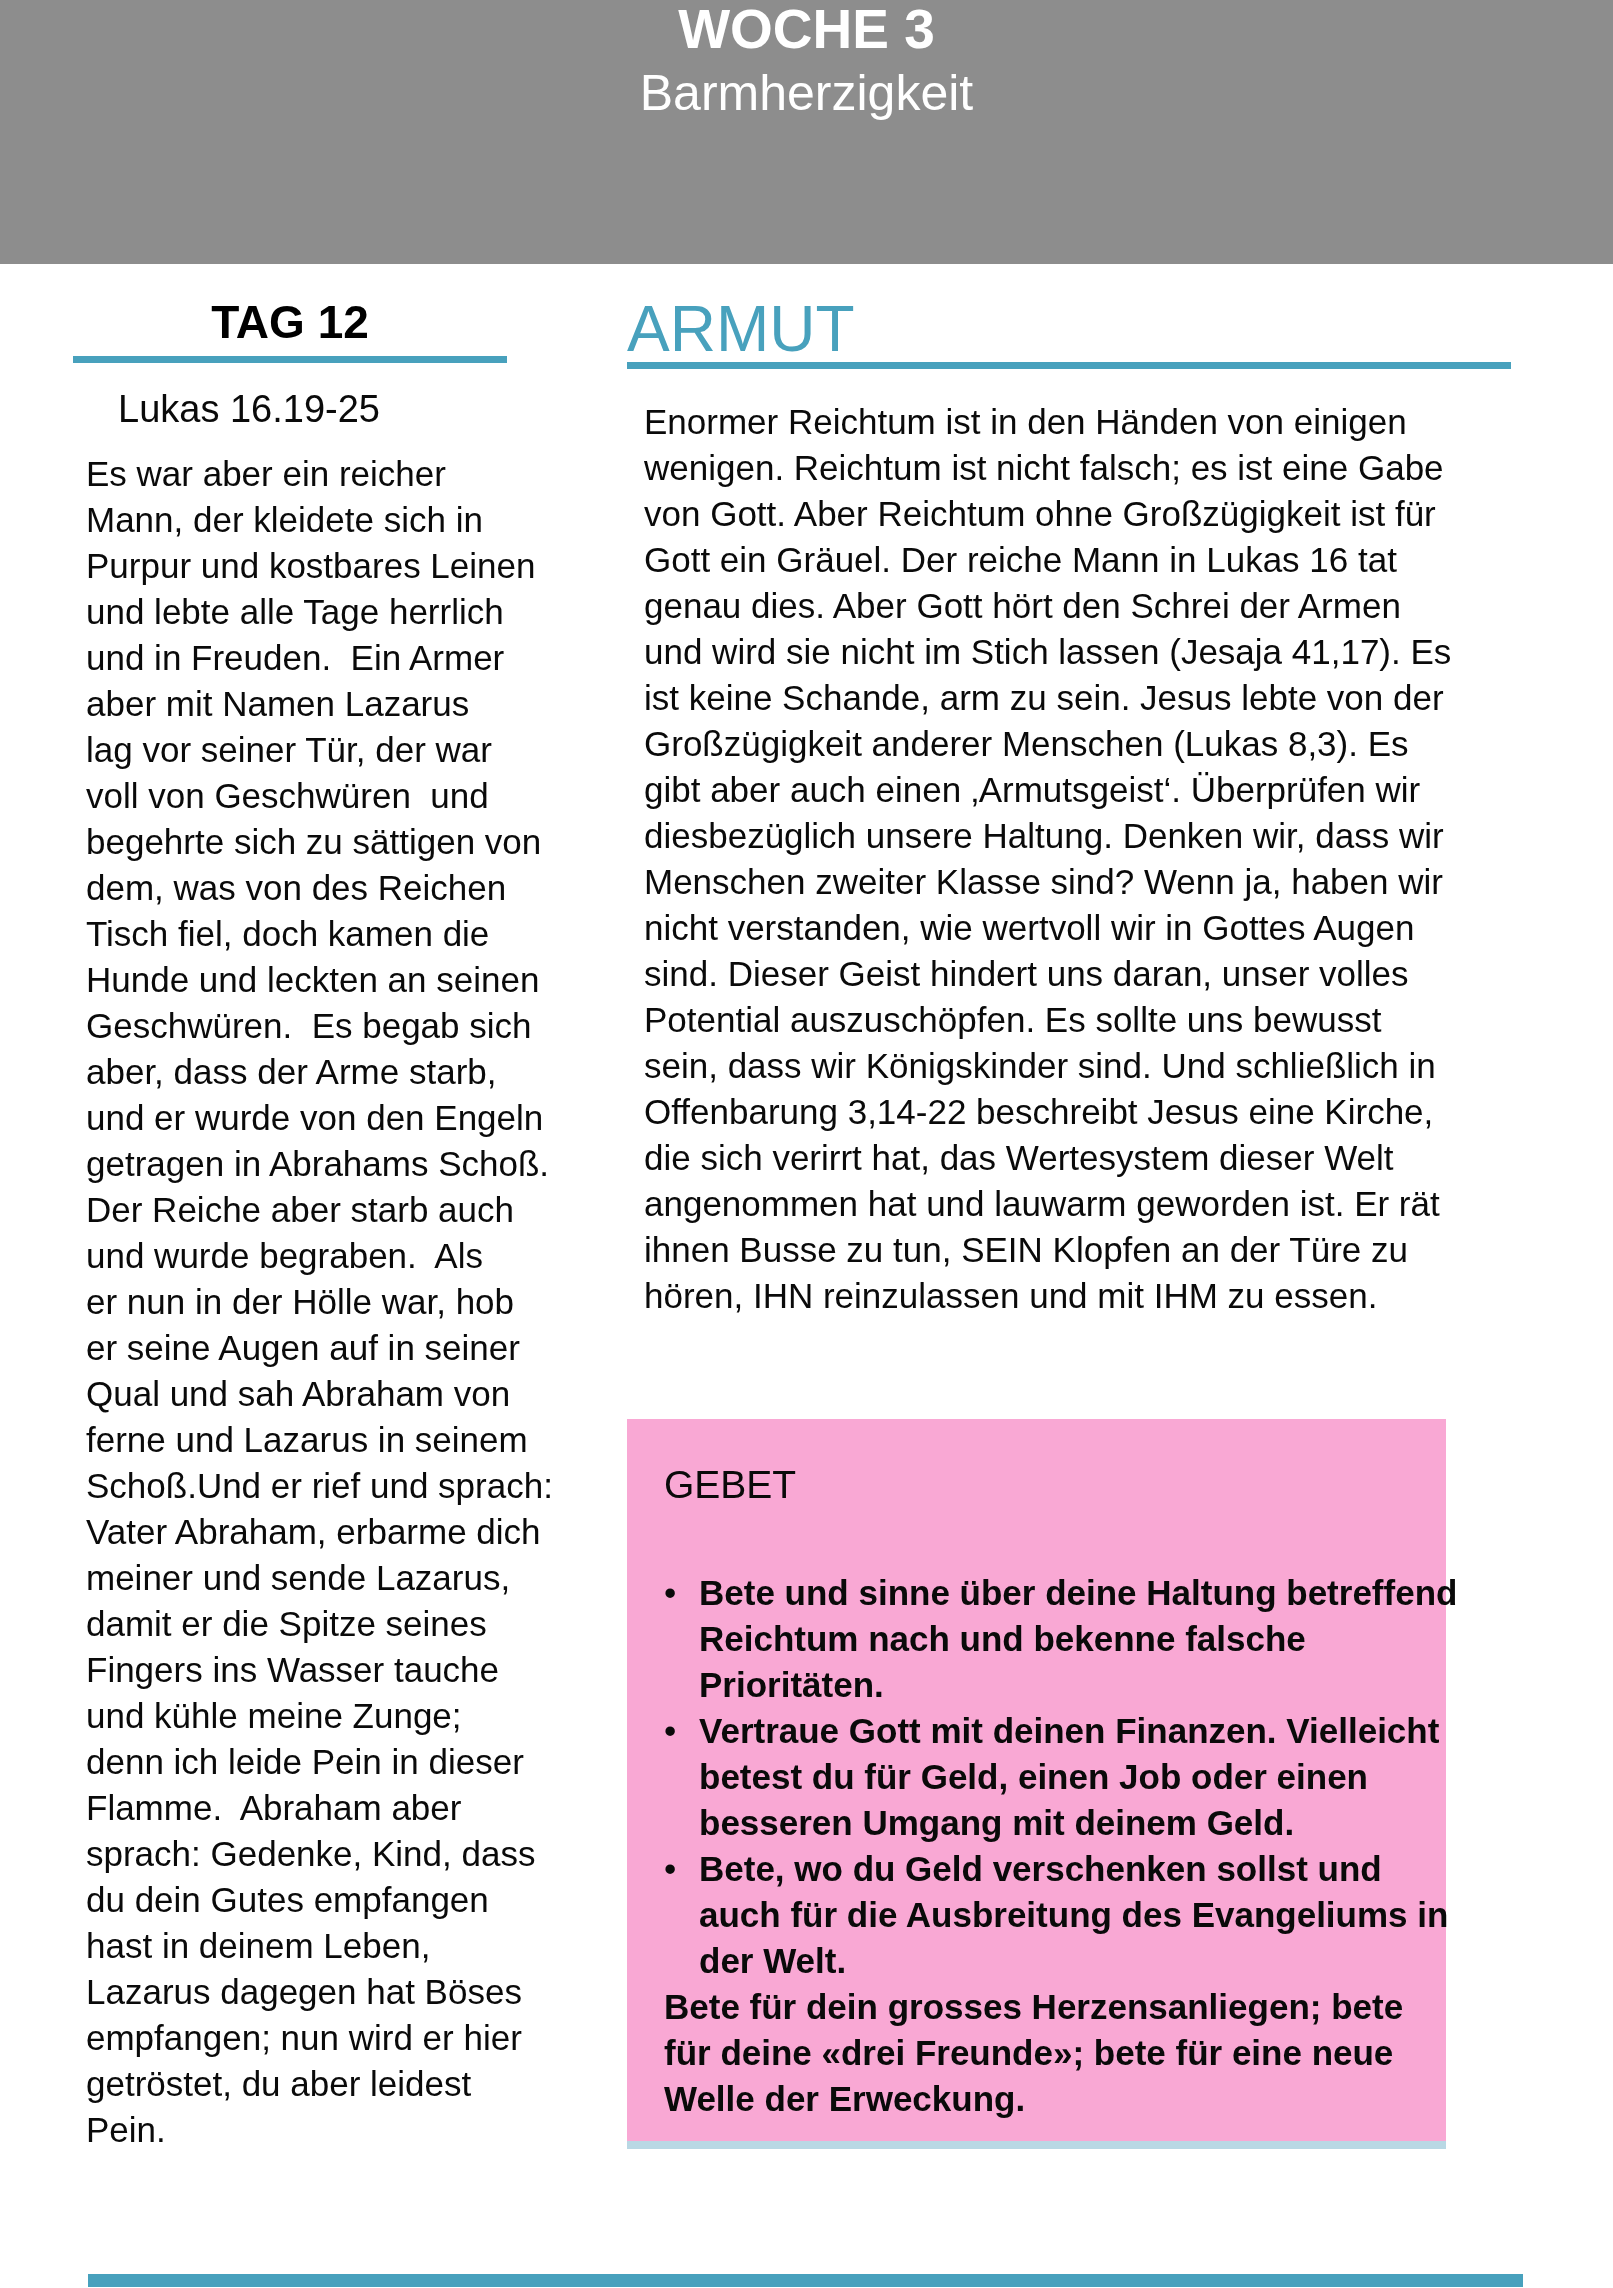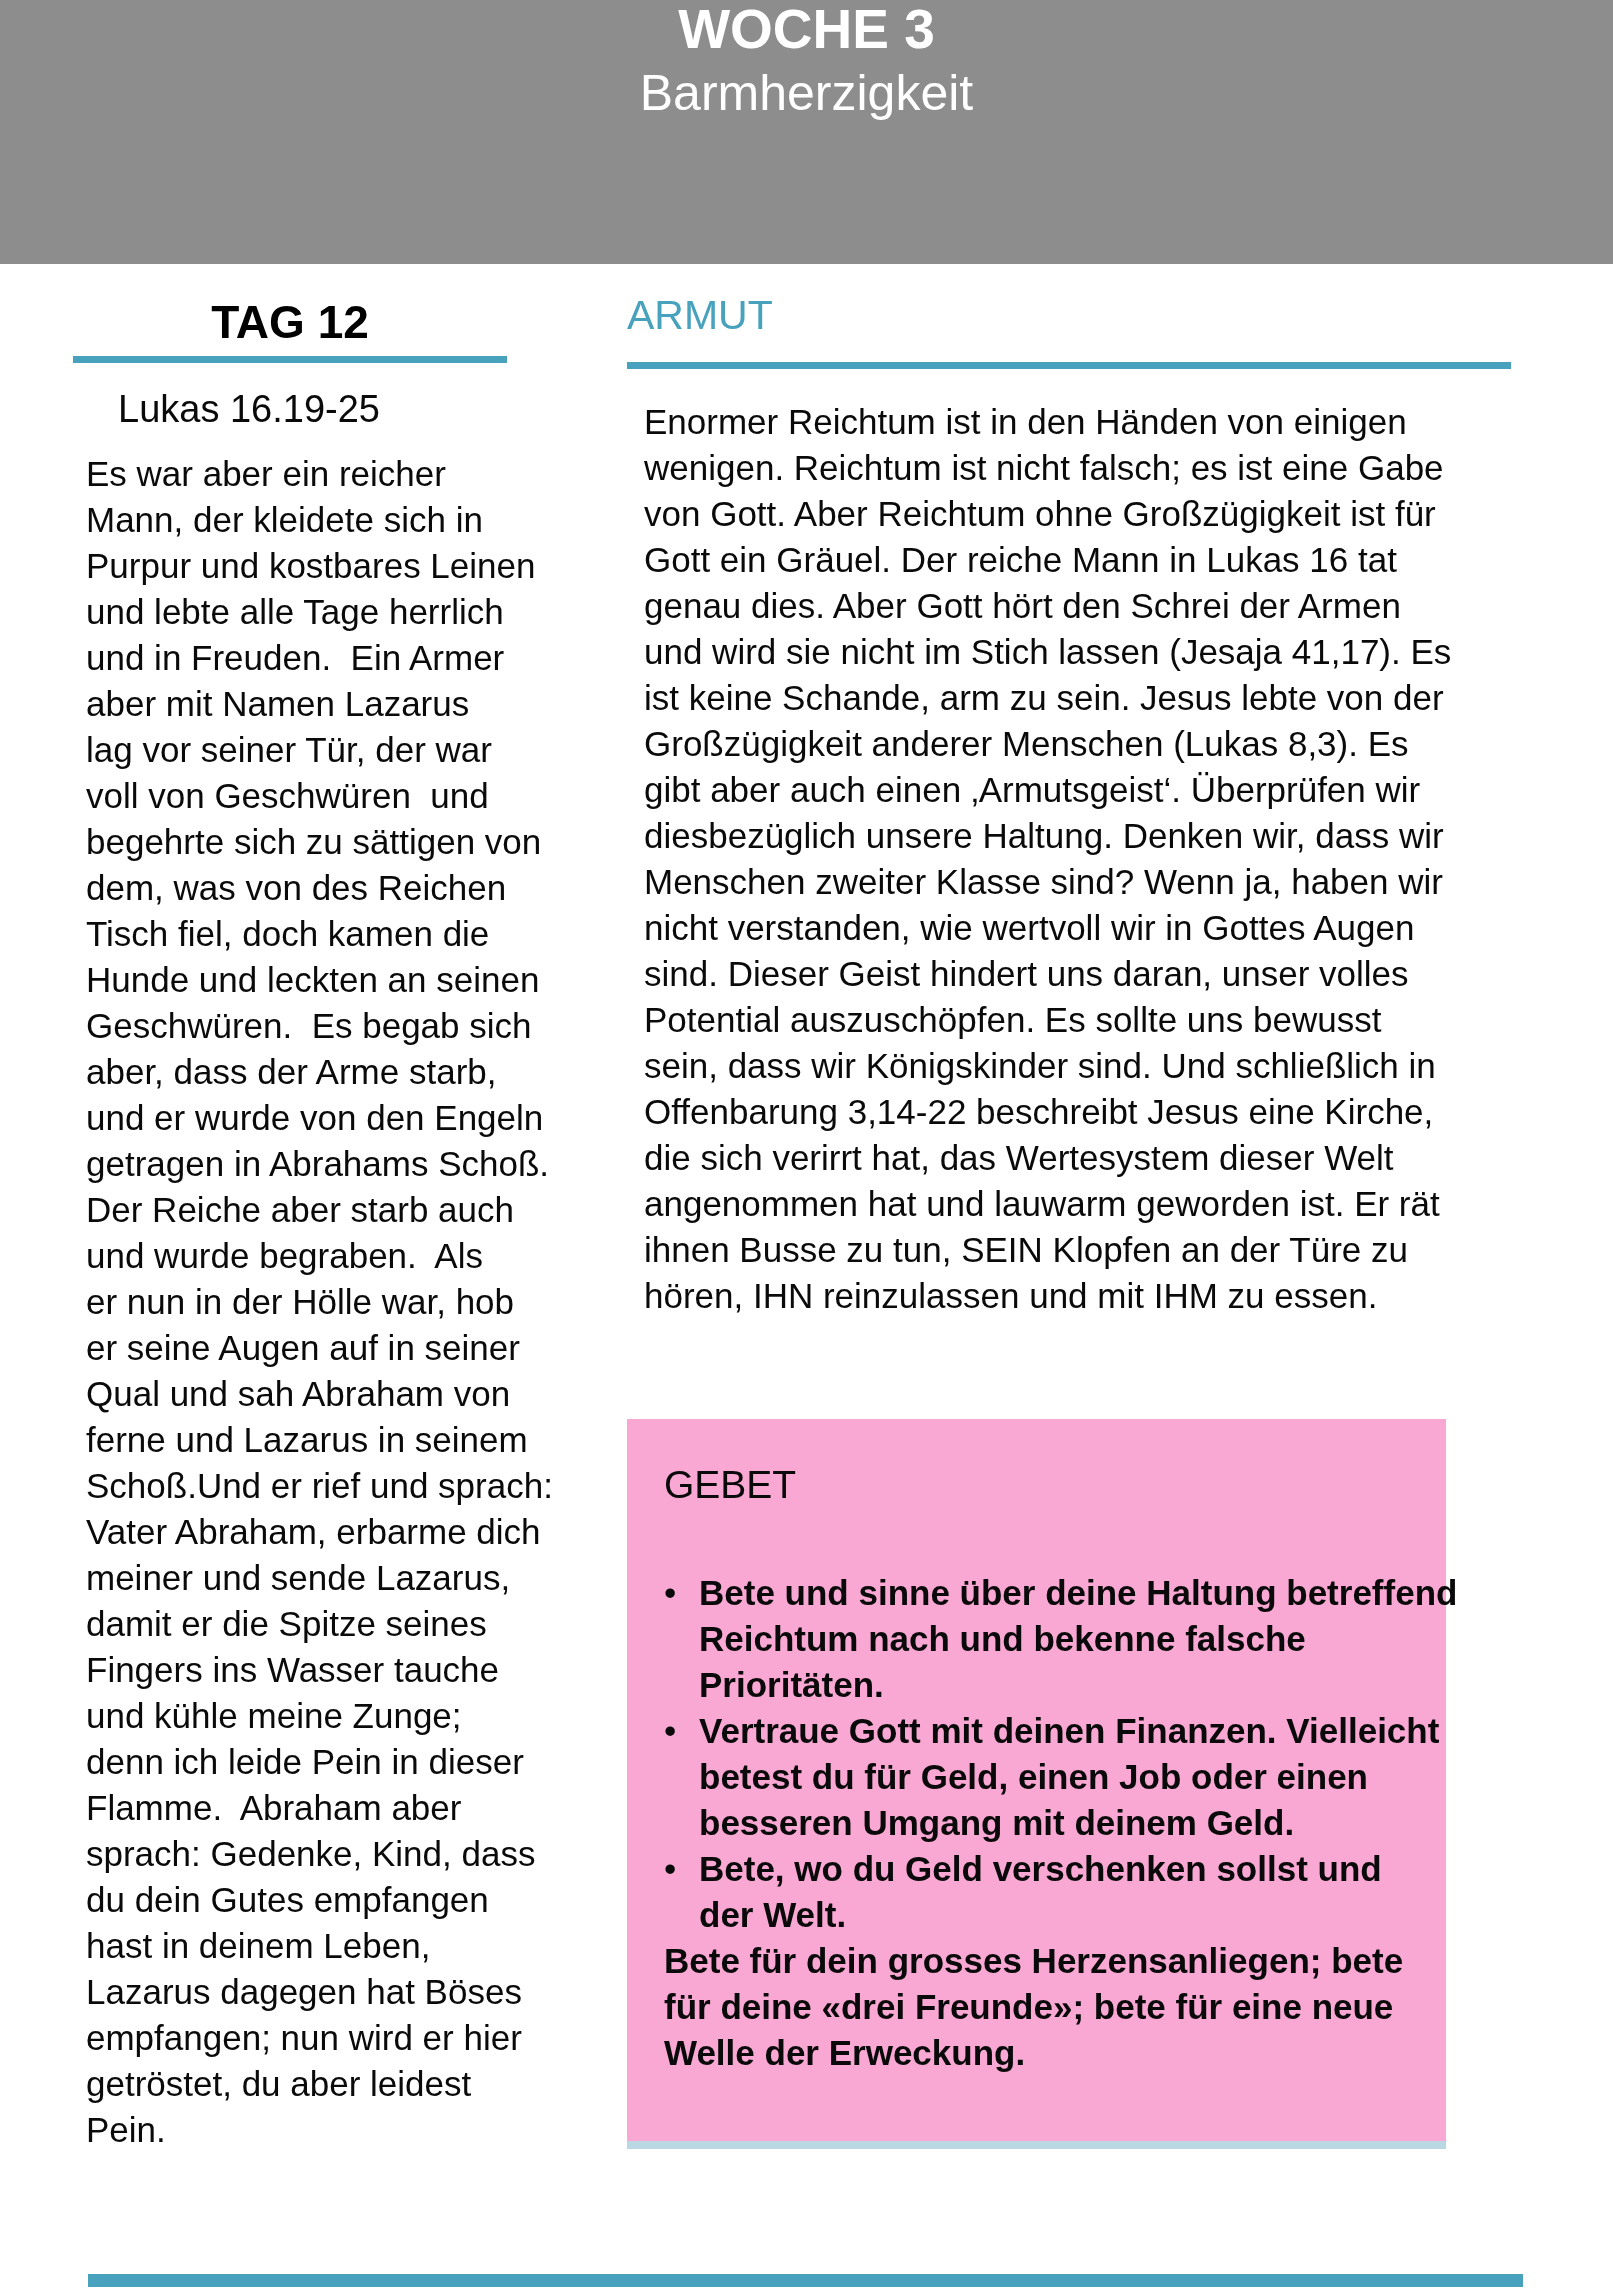--- a/index.html
+++ b/index.html
@@ -20,21 +20,21 @@
   
   .tag-title{
     position:absolute;left:73px;top:295px;width:434px;text-align:center;
     color:#000000;font-size:46px;font-weight:bold;
   }
   .left-rule{position:absolute;left:73px;top:356px;width:434px;height:7.4px;background:#48a1bd;}
   .passage-heading{position:absolute;left:86px;top:388px;font-size:38px;font-weight:normal;margin-left:32px;}
   .passage{position:absolute;left:86px;top:451px;width:517px;font-size:35px;line-height:46px;}
 
   
-  .armut-title{position:absolute;left:627px;top:292px;font-size:41px;color:#48a1bd;}
+  .armut-title{position:absolute;left:627px;top:292px;font-size:64px;color:#48a1bd;}
   .right-rule{position:absolute;left:627px;top:362px;width:884px;height:7.4px;background:#48a1bd;}
   .right-par{position:absolute;left:644px;top:399px;width:900px;font-size:35px;line-height:46px;}
 
   
   .prayer-box{
     position:absolute;left:627px;top:1419px;width:819px;height:730px;
     background:#f9a8d4;border-bottom:8.3px solid #b9d8e4;box-sizing:border-box;
   }
   .prayer-title{position:absolute;left:37px;top:44px;font-size:39px;}
   .prayer-content{position:absolute;left:37px;top:151px;right:26px;font-size:35px;line-height:46px;}
@@ -139,20 +139,21 @@
           <div class="bullet-text">
             <div class="ln">Vertraue Gott mit deinen Finanzen. Vielleicht</div>
             <div class="ln">betest du für Geld, einen Job oder einen</div>
             <div class="ln">besseren Umgang mit deinem Geld.</div>
           </div>
         </div>
         <div class="bullet-row">
           <div class="bullet-glyph">•</div>
           <div class="bullet-text">
             <div class="ln">Bete, wo du Geld verschenken sollst und</div>
+            <div class="ln">auch für die Ausbreitung des Evangeliums in</div>
             <div class="ln">der Welt.</div>
           </div>
         </div>
       </div>
     <div class="prayer-closing">
         <div class="ln">Bete für dein grosses Herzensanliegen; bete</div>
         <div class="ln">für deine «drei Freunde»; bete für eine neue</div>
         <div class="ln">Welle der Erweckung.</div>
       </div>
   </div>

